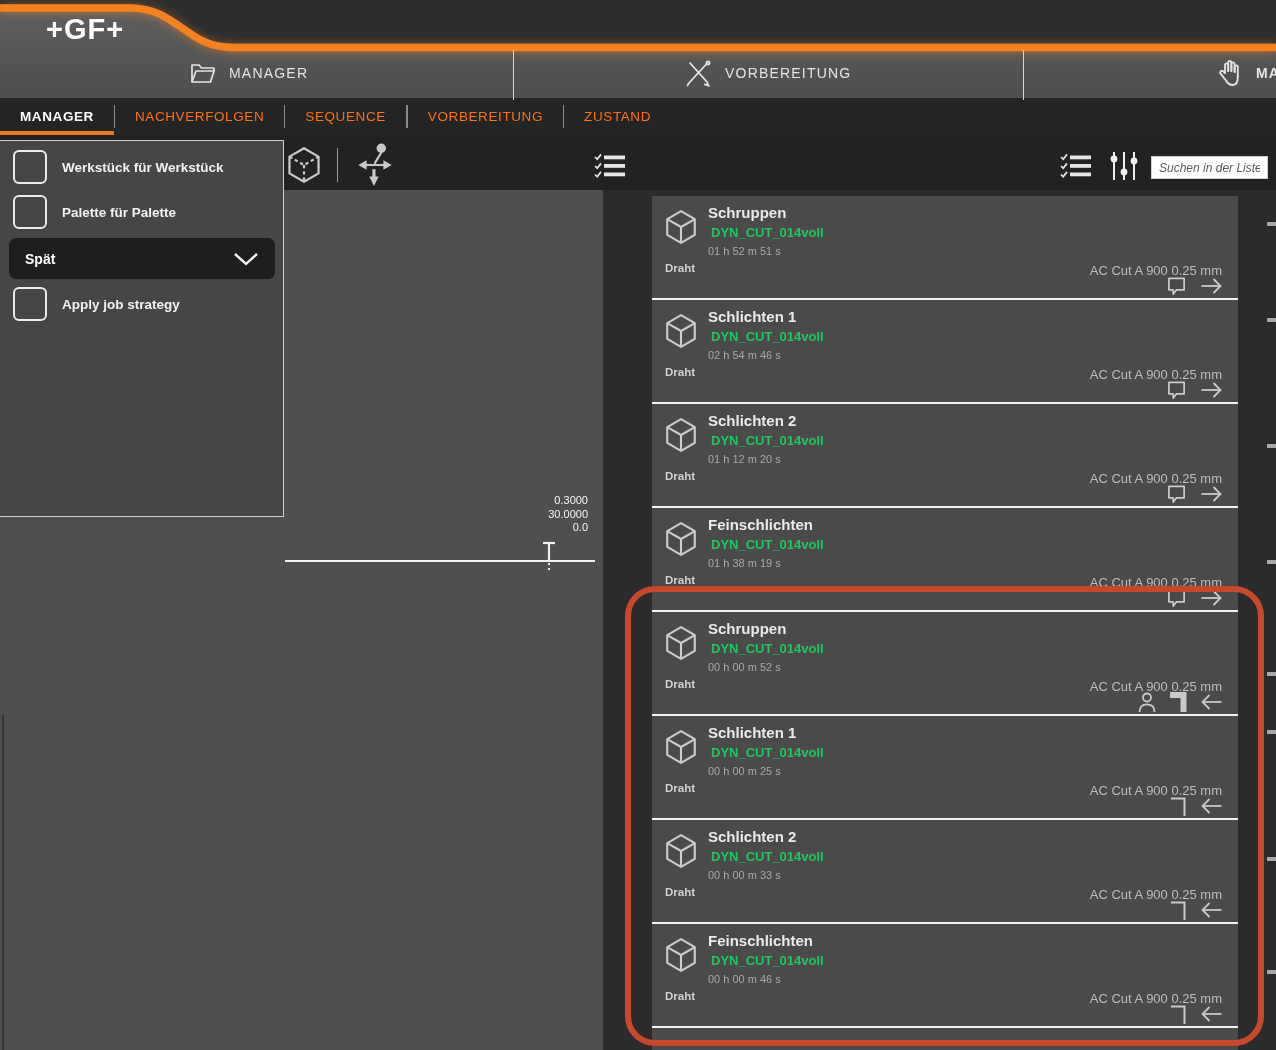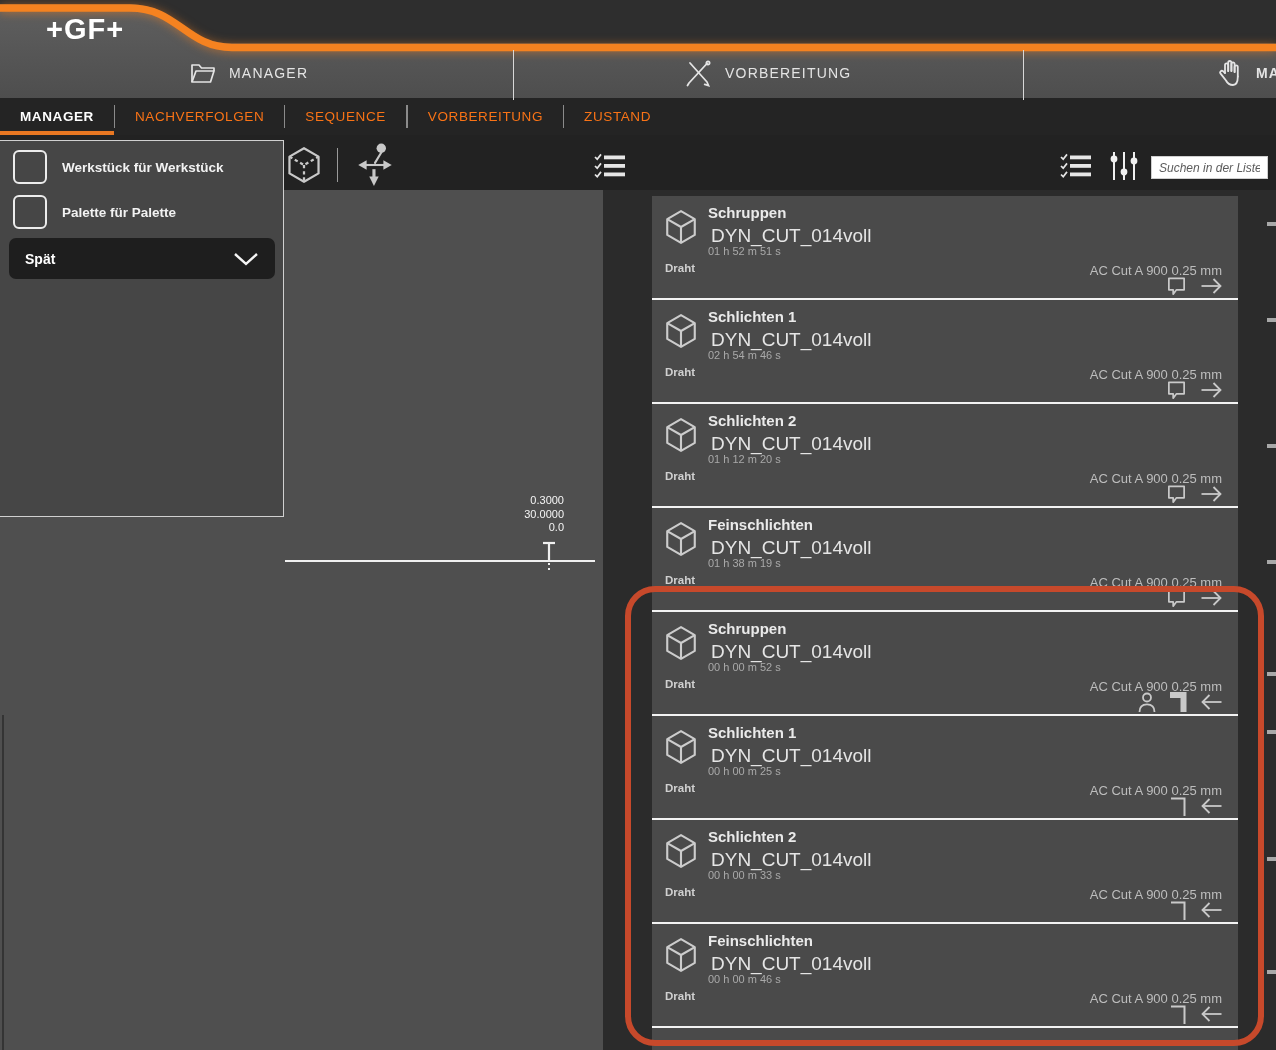--- a/index.html
+++ b/index.html
@@ -39,21 +39,21 @@
     font-family:"Liberation Sans", sans-serif; font-size:12px; font-style:italic;
     color:#333; padding:0 7px; }
   .search-box input::placeholder { color:#5c5c5c; font-style:italic; }
   
   .left-pane { position:absolute; top:190px; left:0; width:603px; height:860px;
     background:#4f4f4f; }
   .left-edge-line { position:absolute; left:2px; top:525px; width:2px; height:525px;
     background:#343434; }
   .baseline { position:absolute; left:285px; top:370px; width:310px; height:2px;
     background:#f0f0f0; }
-  .viewport-values { position:absolute; left:414px; top:304px; width:150px;
+  .viewport-values { position:absolute; left:438px; top:304px; width:150px;
     text-align:right; color:#f5f5f5; font-size:11px; line-height:13.5px; }
   .wire-symbol { position:absolute; left:541px; top:351px; }
   
   .popup { position:absolute; left:0; top:140px; width:284px; height:377px;
     background:#464646; border:1px solid #d0d0d0; border-left:none; z-index:6; }
   .chk-row { position:absolute; left:13px; display:flex; align-items:center; gap:15px; }
   .checkbox { width:34px; height:34px; border:2.5px solid #ececec; border-radius:6px;
     background:transparent; flex:0 0 auto; cursor:pointer; }
   .chk-label { color:#f2f2f2; font-size:13.5px; font-weight:bold; }
   .dropdown { position:absolute; left:9px; top:97px; width:266px; height:41px;
@@ -61,21 +61,21 @@
     justify-content:space-between; padding:8px 16px; cursor:pointer; }
   .dropdown .dd-value { color:#ffffff; font-size:14px; font-weight:bold; }
   
   .right-pane { position:absolute; top:190px; left:603px; width:673px; height:860px;
     background:#2b2b2b; }
   .jobs { position:absolute; left:49px; top:6px; width:586px; }
   .job { position:relative; width:586px; height:104px; background:#4a4a4a; cursor:pointer; }
   .job .sep { position:absolute; left:0; bottom:0; width:100%; height:2px; background:#f2f2f2; }
   .job .cube { position:absolute; left:13px; top:13px; }
   .job .title { position:absolute; left:56px; top:8px; font-size:15px; font-weight:bold; color:#eaeaea; }
-  .job .prog  { position:absolute; left:59px; top:29px; font-size:19px; font-weight:normal; color:#e5e5e5; }
+  .job .prog  { position:absolute; left:59px; top:29px; font-size:13px; font-weight:bold; color:#22c55e; }
   .job .time  { position:absolute; left:56px; top:49px; font-size:11px; color:#a9a9a9; }
   .job .wire  { position:absolute; left:13px; top:66px; font-size:11.5px; font-weight:bold; color:#d0d0d0; }
   .job .tech  { position:absolute; right:16px; top:67px; font-size:13px; color:#bdbdbd; }
   .job .actions { position:absolute; right:14px; top:78px; display:flex; gap:12px;
     align-items:center; height:24px; }
   .job .actions span { display:flex; align-items:center; }
   .job-partial { width:586px; height:22px; background:#4a4a4a; }
   
   .highlight-rect { position:absolute; left:625px; top:586px; width:639px; height:460px;
     border:6px solid #c7492b; border-radius:30px; z-index:7; pointer-events:none; }
@@ -456,20 +456,24 @@
       <div class="chk-label">Palette für Palette</div>
     </div>
     <div class="dropdown">
       <span class="dd-value">Spät</span>
       <span>
         <svg width="26" height="14" viewBox="0 0 26 14" fill="none" stroke="#f5f5f5" stroke-width="2.4">
           <path d="M2 2 L13 12 L24 2"></path>
         </svg>
       </span>
     </div>
+    <div class="chk-row" style="top:146px;">
+      <div class="checkbox"></div>
+      <div class="chk-label">Apply job strategy</div>
+    </div>
   </div>
 
   <div class="highlight-rect"></div>
   <div class="scroll-track">
       <div class="scroll-tick" style="top: 32px;"></div>
       <div class="scroll-tick" style="top: 128px;"></div>
       <div class="scroll-tick" style="top: 254px;"></div>
       <div class="scroll-tick" style="top: 370px;"></div>
       <div class="scroll-tick" style="top: 482px;"></div>
       <div class="scroll-tick" style="top: 540px;"></div>

